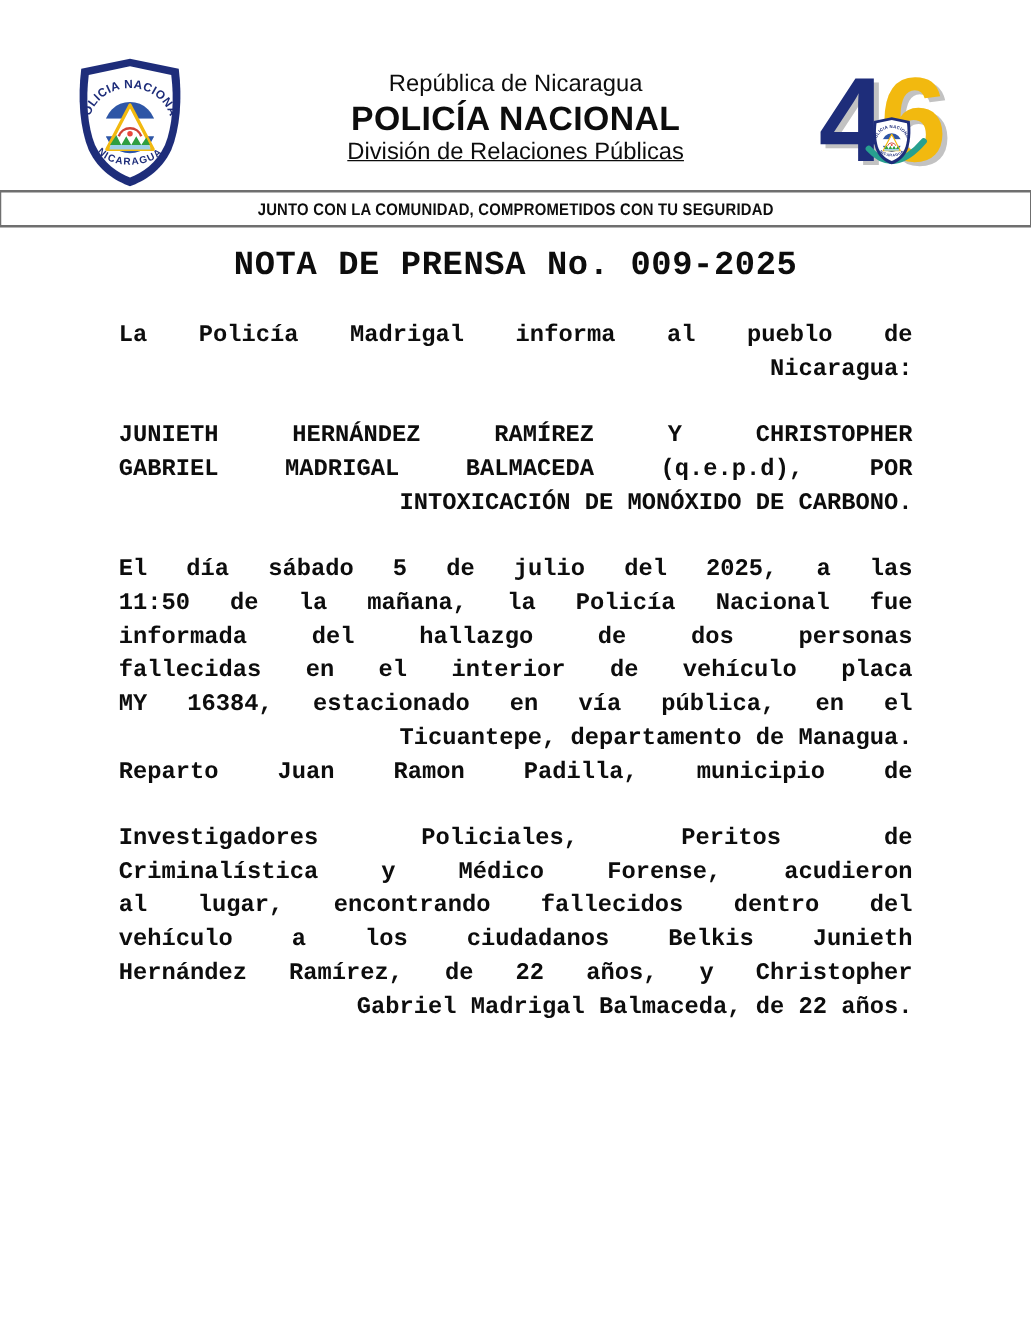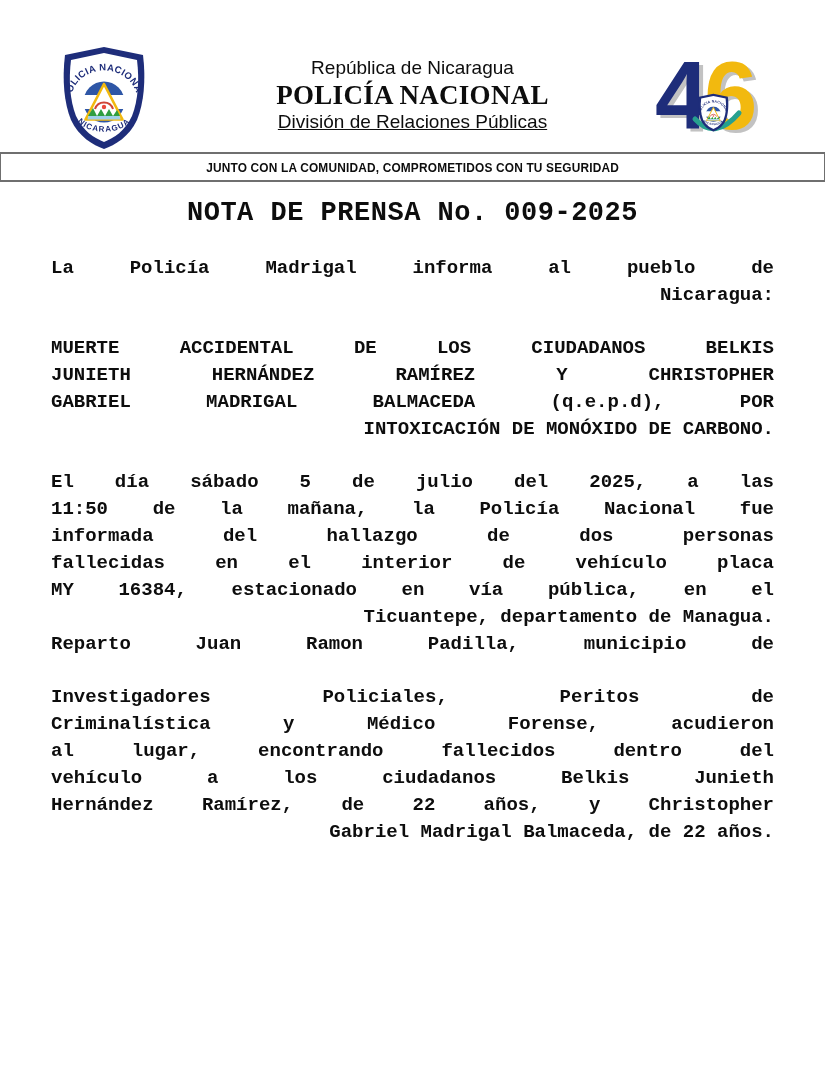--- a/index.html
+++ b/index.html
@@ -10,29 +10,29 @@
   *{margin:0;padding:0;box-sizing:border-box;}
   html,body{background:#fff;}
   .page{position:relative;width:825px;height:1068px;background:#fff;overflow:hidden;
          font-family:"Liberation Sans",sans-serif;color:var(--ink);}
   
   .header{position:relative;height:152px;}
   .logo-left{position:absolute;left:57px;top:45px;width:94px;height:105px;}
   .logo-right{position:absolute;left:655px;top:53px;width:120px;height:92px;}
   .header-text{position:absolute;left:0;right:0;top:56px;text-align:center;}
   .country{font-size:19px;line-height:24px;}
-  .institution{font-size:27px;line-height:30px;font-weight:700;letter-spacing:.3px;font-family:Liberation Serif, serif;}
+  .institution{font-size:27px;line-height:30px;font-weight:700;letter-spacing:.3px;}
   .division{font-size:19px;line-height:24px;text-decoration:underline;}
   
   .banner{height:30px;border:2px solid var(--border);border-left-width:1px;border-right-width:1px;
           display:flex;align-items:center;justify-content:center;}
   .banner-text{font-size:13.5px;font-weight:700;letter-spacing:.2px;
                transform:scaleX(.88);transform-origin:center;white-space:nowrap;}
   
-  .doc{padding:0 51px;font-family:"Liberation Mono","DejaVu Sans Mono",monospace;}
+  .doc{padding:0 95px;font-family:"Liberation Mono","DejaVu Sans Mono",monospace;}
   .title{margin-top:15px;font-size:27px;line-height:32px;font-weight:700;
          text-align:center;letter-spacing:.5px;white-space:nowrap;}
   .paragraphs{margin-top:26px;}
   .para{margin-bottom:26px;font-size:19px;line-height:27px;font-weight:700;}
   .line.just{text-align:justify;text-align-last:justify;}
   .line.last{text-align:right;}
   
   .f-navy{fill:var(--navy);} .f-white{fill:#ffffff;} .f-band{fill:var(--band);}
   .f-green{fill:var(--green);} .f-water{fill:var(--water);} .f-gold-t{fill:#fff;stroke:var(--gold);stroke-width:2.6;stroke-linejoin:round;}
   .s-red{fill:none;stroke:var(--red);stroke-width:2;}
@@ -105,21 +105,20 @@
   </div>
 
   <main class="doc">
     <h1 class="title">NOTA DE PRENSA No. 009-2025</h1>
     <div class="paragraphs">
         <div class="para">
           <div class="line just">La Policía Madrigal informa al pueblo de</div>
           <div class="line last">Nicaragua:</div>
         </div>
         <div class="para">
-          <div class="line just">MUERTE ACCIDENTAL DE LOS CIUDADANOS BELKIS</div>
           <div class="line just">JUNIETH HERNÁNDEZ RAMÍREZ Y CHRISTOPHER</div>
           <div class="line just">GABRIEL MADRIGAL BALMACEDA (q.e.p.d), POR</div>
           <div class="line last">INTOXICACIÓN DE MONÓXIDO DE CARBONO.</div>
         </div>
         <div class="para">
           <div class="line just">El día sábado 5 de julio del 2025, a las</div>
           <div class="line just">11:50 de la mañana, la Policía Nacional fue</div>
           <div class="line just">informada del hallazgo de dos personas</div>
           <div class="line just">fallecidas en el interior de vehículo placa</div>
           <div class="line just">MY 16384, estacionado en vía pública, en el</div>

